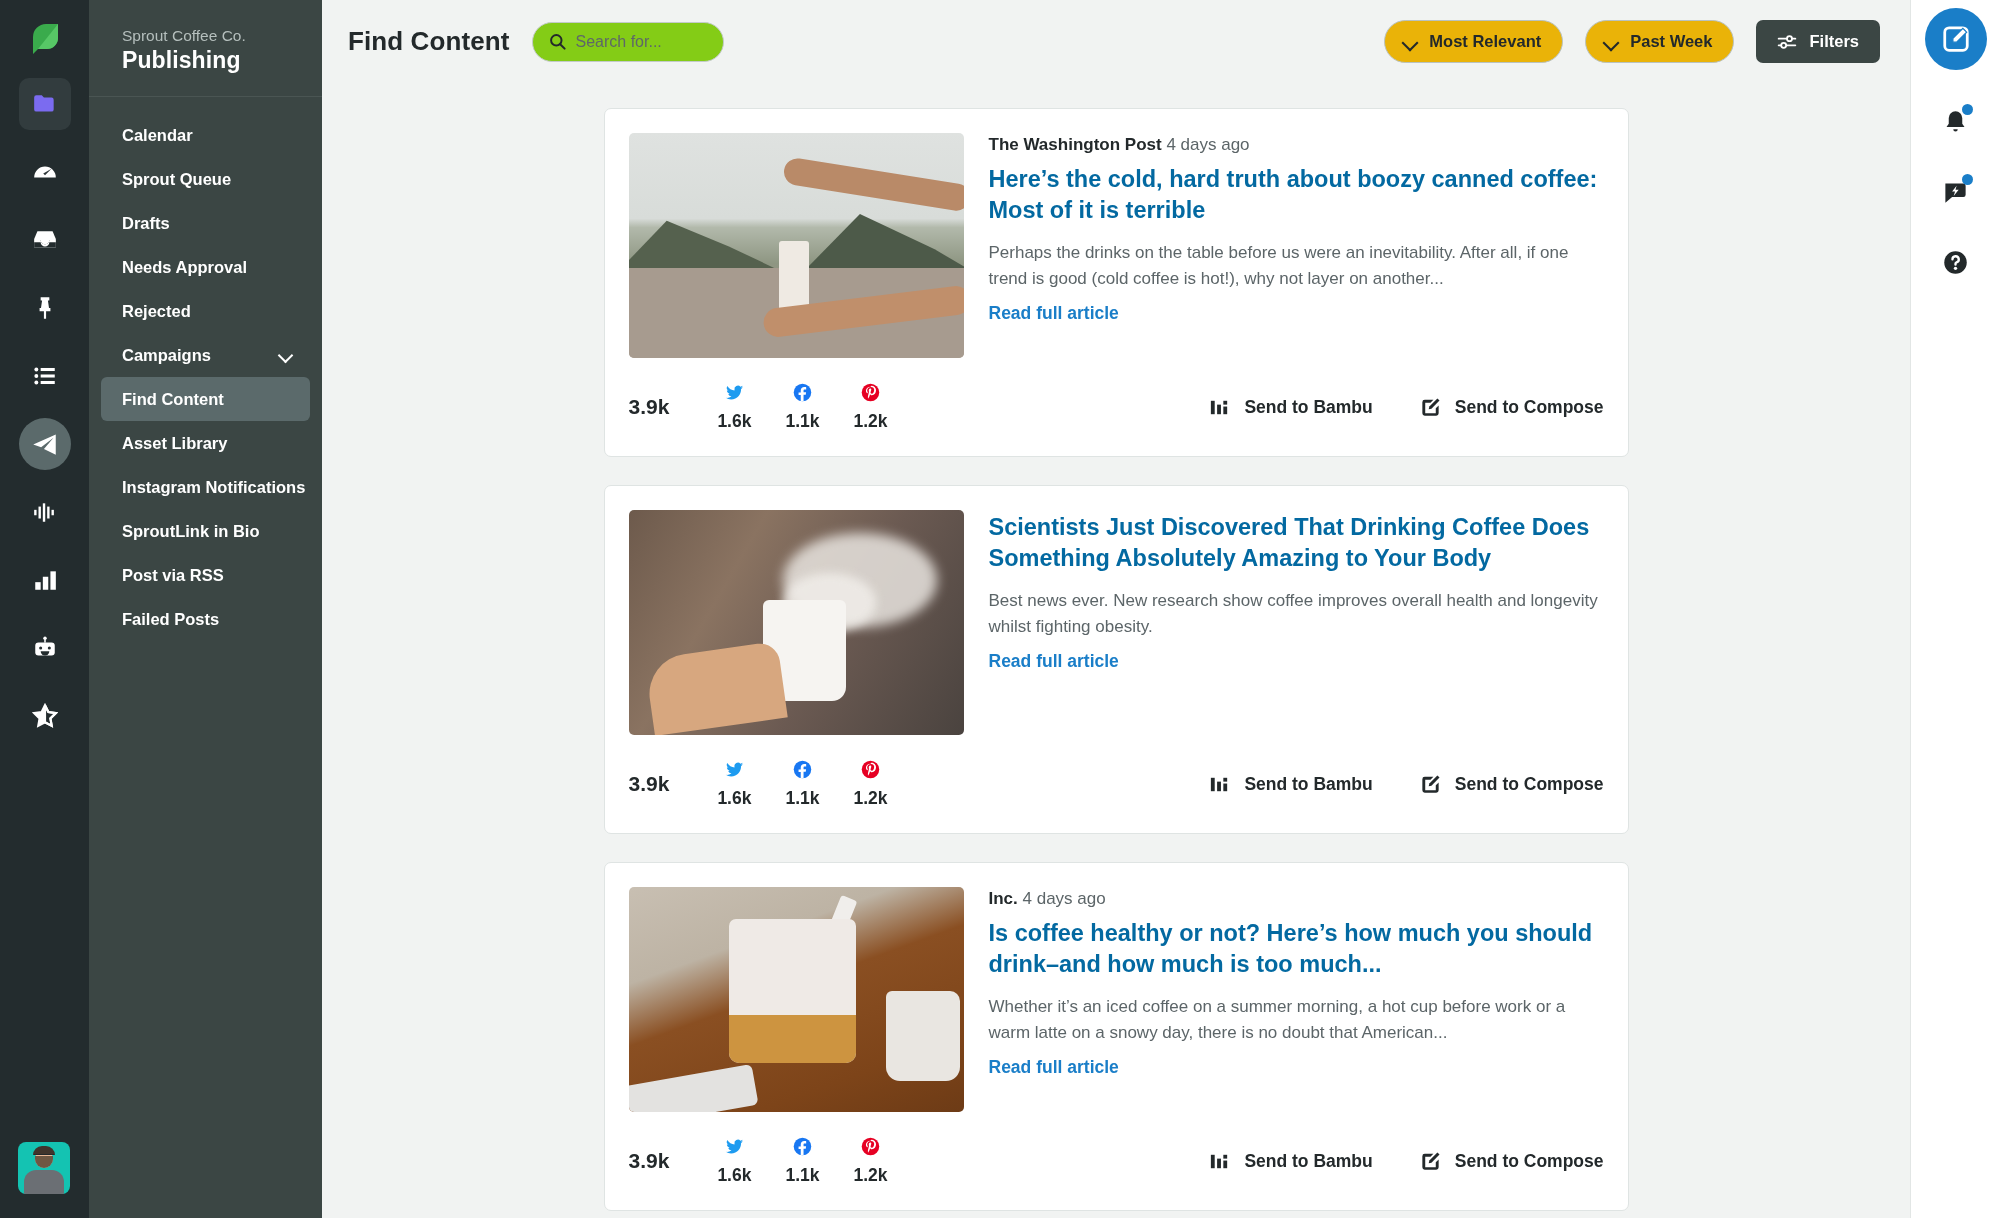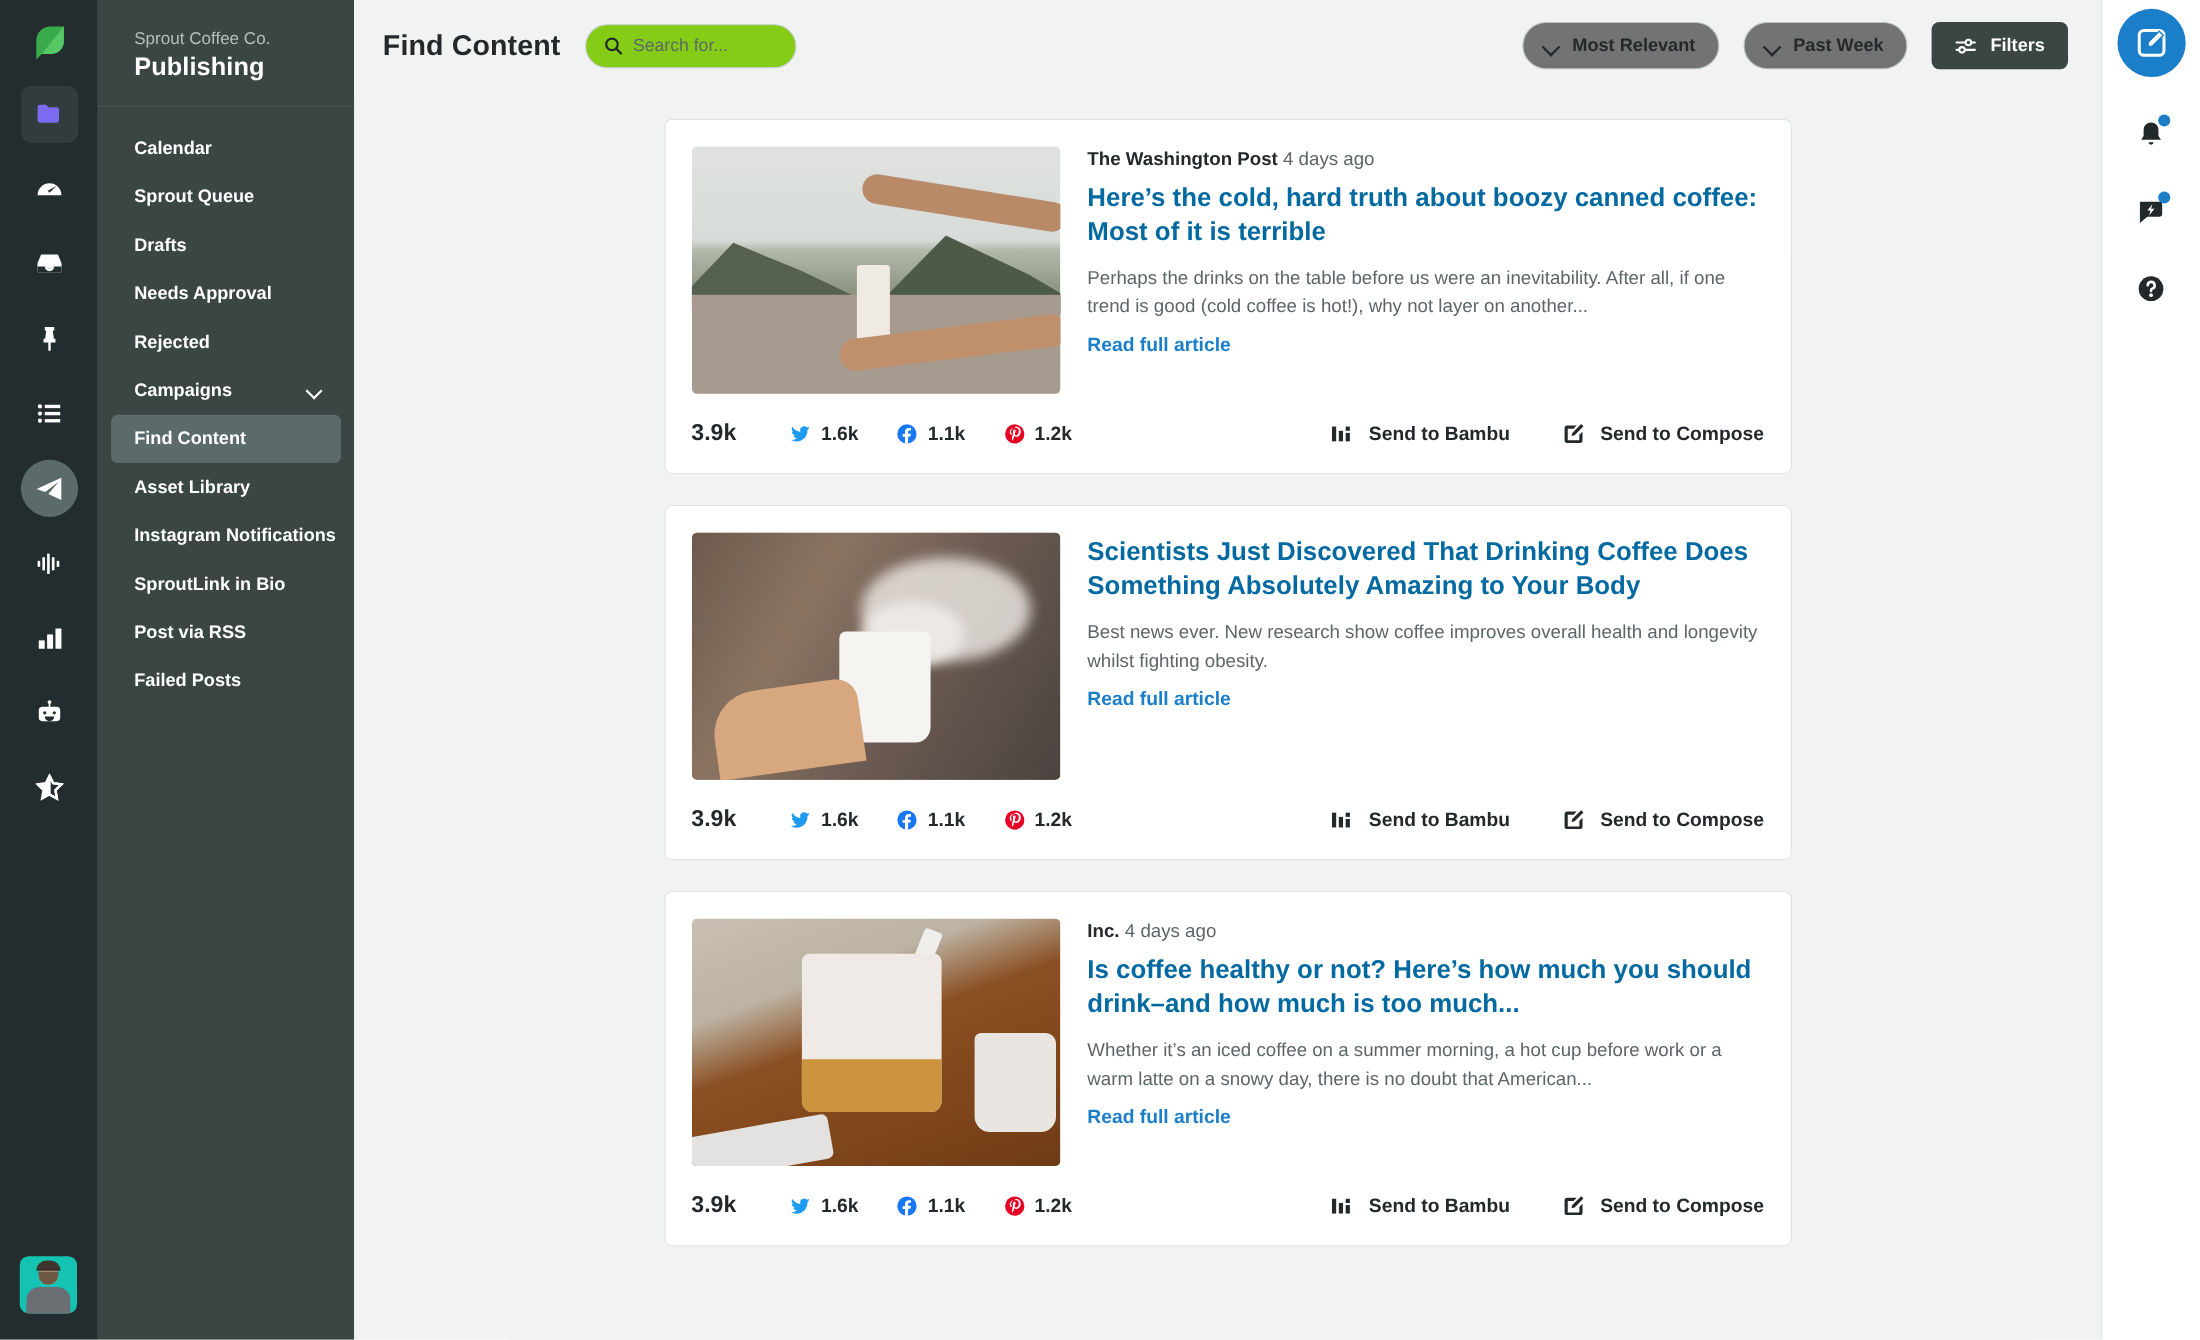--- a/index.html
+++ b/index.html
@@ -70,21 +70,21 @@
     width: 192px; height: 40px; border: 1px solid #c3cbc9; border-radius: 20px;
     background: #84cc16; display: flex; align-items: center; gap: 9px; padding: 0 15px; cursor: text;
   }
   .search input {
     border: none; background: transparent; outline: none; font-size: 16px;
     color: #4e5759; font-family: "Liberation Sans", sans-serif; width: 120px;
   }
   .search input::placeholder { color: #5e6769; }
   .spacer { flex: 1 1 auto; }
   .pill {
-    height: 43px; border: 1px solid #b9c2c0; border-radius: 22px; background: #737373;
+    height: 43px; border: 1px solid #b9c2c0; border-radius: 22px; background: #eab308;
     display: flex; align-items: center; gap: 11px; padding: 0 21px 0 17px;
     font-size: 16.5px; font-weight: bold; color: #23292b; cursor: pointer; white-space: nowrap;
   }
   .pill .dchev { width: 16px; height: 10px; position: relative; }
   .pill .dchev::before {
     content:""; position:absolute; left:2px; top:0;
     width: 10px; height: 10px; border-right: 2.4px solid #23292b; border-bottom: 2.4px solid #23292b;
     transform: rotate(45deg);
   }
   .filters {
@@ -104,21 +104,21 @@
   .thumb { width: 335px; height: 225px; flex: 0 0 335px; border-radius: 5px; overflow: hidden; position: relative; }
   .txt { flex: 1 1 auto; min-width: 0; padding-top: 2px; }
   .meta { font-size: 17px; color: #5c6568; margin-bottom: 9px; }
   .meta b { color: #23292b; font-weight: bold; }
   .headline { font-size: 23.5px; font-weight: bold; color: #0369a1; line-height: 1.33; margin-bottom: 13px; }
   .desc { font-size: 17px; color: #5c6568; line-height: 1.55; margin-bottom: 11px; }
   .readlink { font-size: 17.5px; font-weight: bold; color: #1a7ec8; cursor: pointer; display:inline-block; }
 
   .card-foot { display: flex; align-items: center; margin-top: 22px; padding-top: 2px; }
   .total { font-size: 21px; font-weight: bold; color: #23292b; margin-right: 48px; }
-  .stat { display: flex; align-items: center; gap: 8px; margin-right: 34px; font-size: 17.5px; font-weight: bold; color: #23292b; }
+  .stat { display: flex; align-items: center; gap: 8px; margin-right: 34px; font-size: 17.5px; font-weight: bold; color: #23292b; flex-direction: column; }
   .action { display: flex; align-items: center; gap: 13px; font-size: 17.5px; font-weight: bold; color: #23292b; cursor: pointer; margin-left: 46px; }
 
   
   .ph { position: absolute; inset: 0; }
   .i1 { background: linear-gradient(#dfe2e0 0%, #d8dcd9 38%, #b2b9ab 42%, #8e9682 58%, #9a9286 70%, #b3a99c 100%); }
   .i1 .m1 { position:absolute; left:-6%; top:36%; width:58%; height:30%; background:#55614e; clip-path: polygon(0 100%,30% 10%,62% 48%,100% 100%); }
   .i1 .m2 { position:absolute; left:48%; top:34%; width:62%; height:34%; background:#4d5a49; clip-path: polygon(0 100%,34% 6%,70% 52%,100% 100%); }
   .i1 .rk { position:absolute; left:0; bottom:0; width:100%; height:40%; background:#a79b8f; }
   .i1 .arm1{ position:absolute; right:-2%; top:17%; width:56%; height:12%; background:#b98a68; border-radius:24px; transform: rotate(9deg); }
   .i1 .arm2{ position:absolute; right:-2%; bottom:14%; width:62%; height:13%; background:#c08f6b; border-radius:24px; transform: rotate(-7deg); }

